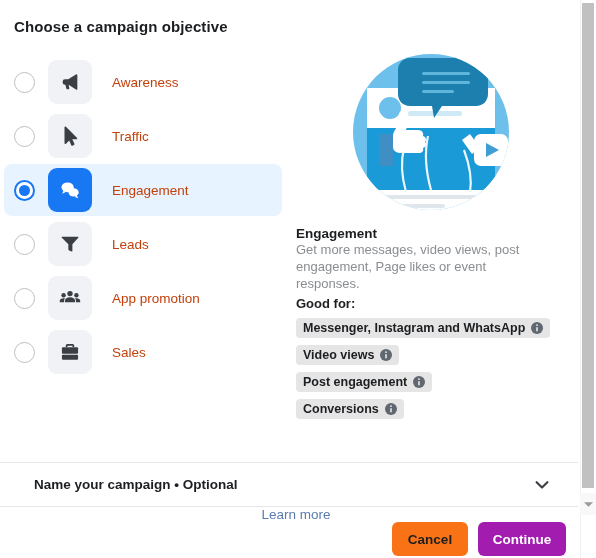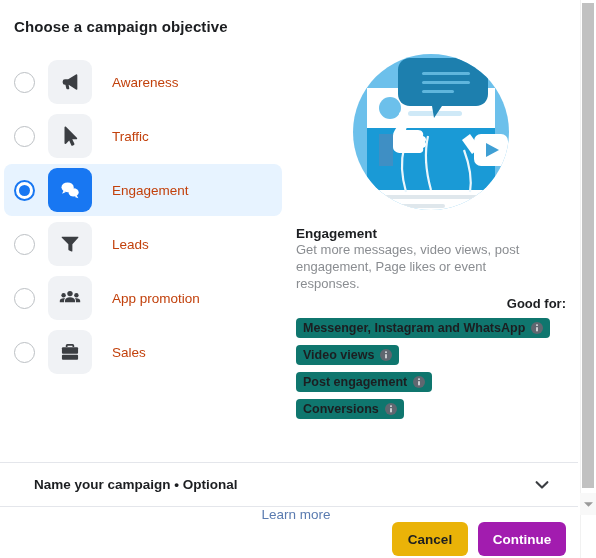--- a/index.html
+++ b/index.html
@@ -65,26 +65,26 @@
   .detail-title {
     margin-top: 12px;
     font-size: 13.5px; font-weight: bold; color: #1c1e21;
   }
   .detail-desc {
     font-size: 13px; color: #8a8d91; line-height: 17px;
     max-width: 250px;
   }
   .goodfor {
     margin-top: 4px;
-    font-size: 13px; font-weight: bold; color: #1c1e21; text-align: right;
+    font-size: 13px; font-weight: bold; color: #1c1e21;
   }
   .chips { margin-top: 7px; }
   .chip {
     display: inline-flex; align-items: center;
-    background: #0f766e; border-radius: 4px;
+    background: #e5e5e5; border-radius: 4px;
     padding: 3px 7px 3px 7px;
     margin-bottom: 7px;
     font-size: 12.5px; color: #1c1e21; font-weight: bold;
   }
   .chip .info {
     width: 12px; height: 12px; margin-left: 6px; flex: none;
   }
   .chip-row { display: block; }
 
   
@@ -109,21 +109,21 @@
     margin-left: 14px;
     font-size: 13.5px; color: #5a7bb0; cursor: pointer;
   }
   .btns { margin-left: auto; margin-right: 12px; display: flex; gap: 10px; }
   .btn {
     border: none; border-radius: 6px; cursor: pointer;
     font-family: "Liberation Sans", sans-serif;
     font-size: 13.5px; font-weight: bold;
     height: 34px;
   }
-  .btn-cancel { background: #eab308; color: #1c1e21; width: 76px; }
+  .btn-cancel { background: #f97316; color: #1c1e21; width: 76px; }
   .btn-continue { background: #a21caf; color: #ffffff; width: 88px; }
 
   
   .scroll-track {
     position: absolute; right: 0; top: 0; width: 16px; height: 558px;
     background: #ffffff; border-left: 1px solid #f1f1f1;
   }
   .scroll-thumb {
     position: absolute; right: 2px; top: 3px; width: 12px; height: 485px;
     background: #c1c1c1; border-radius: 0;

